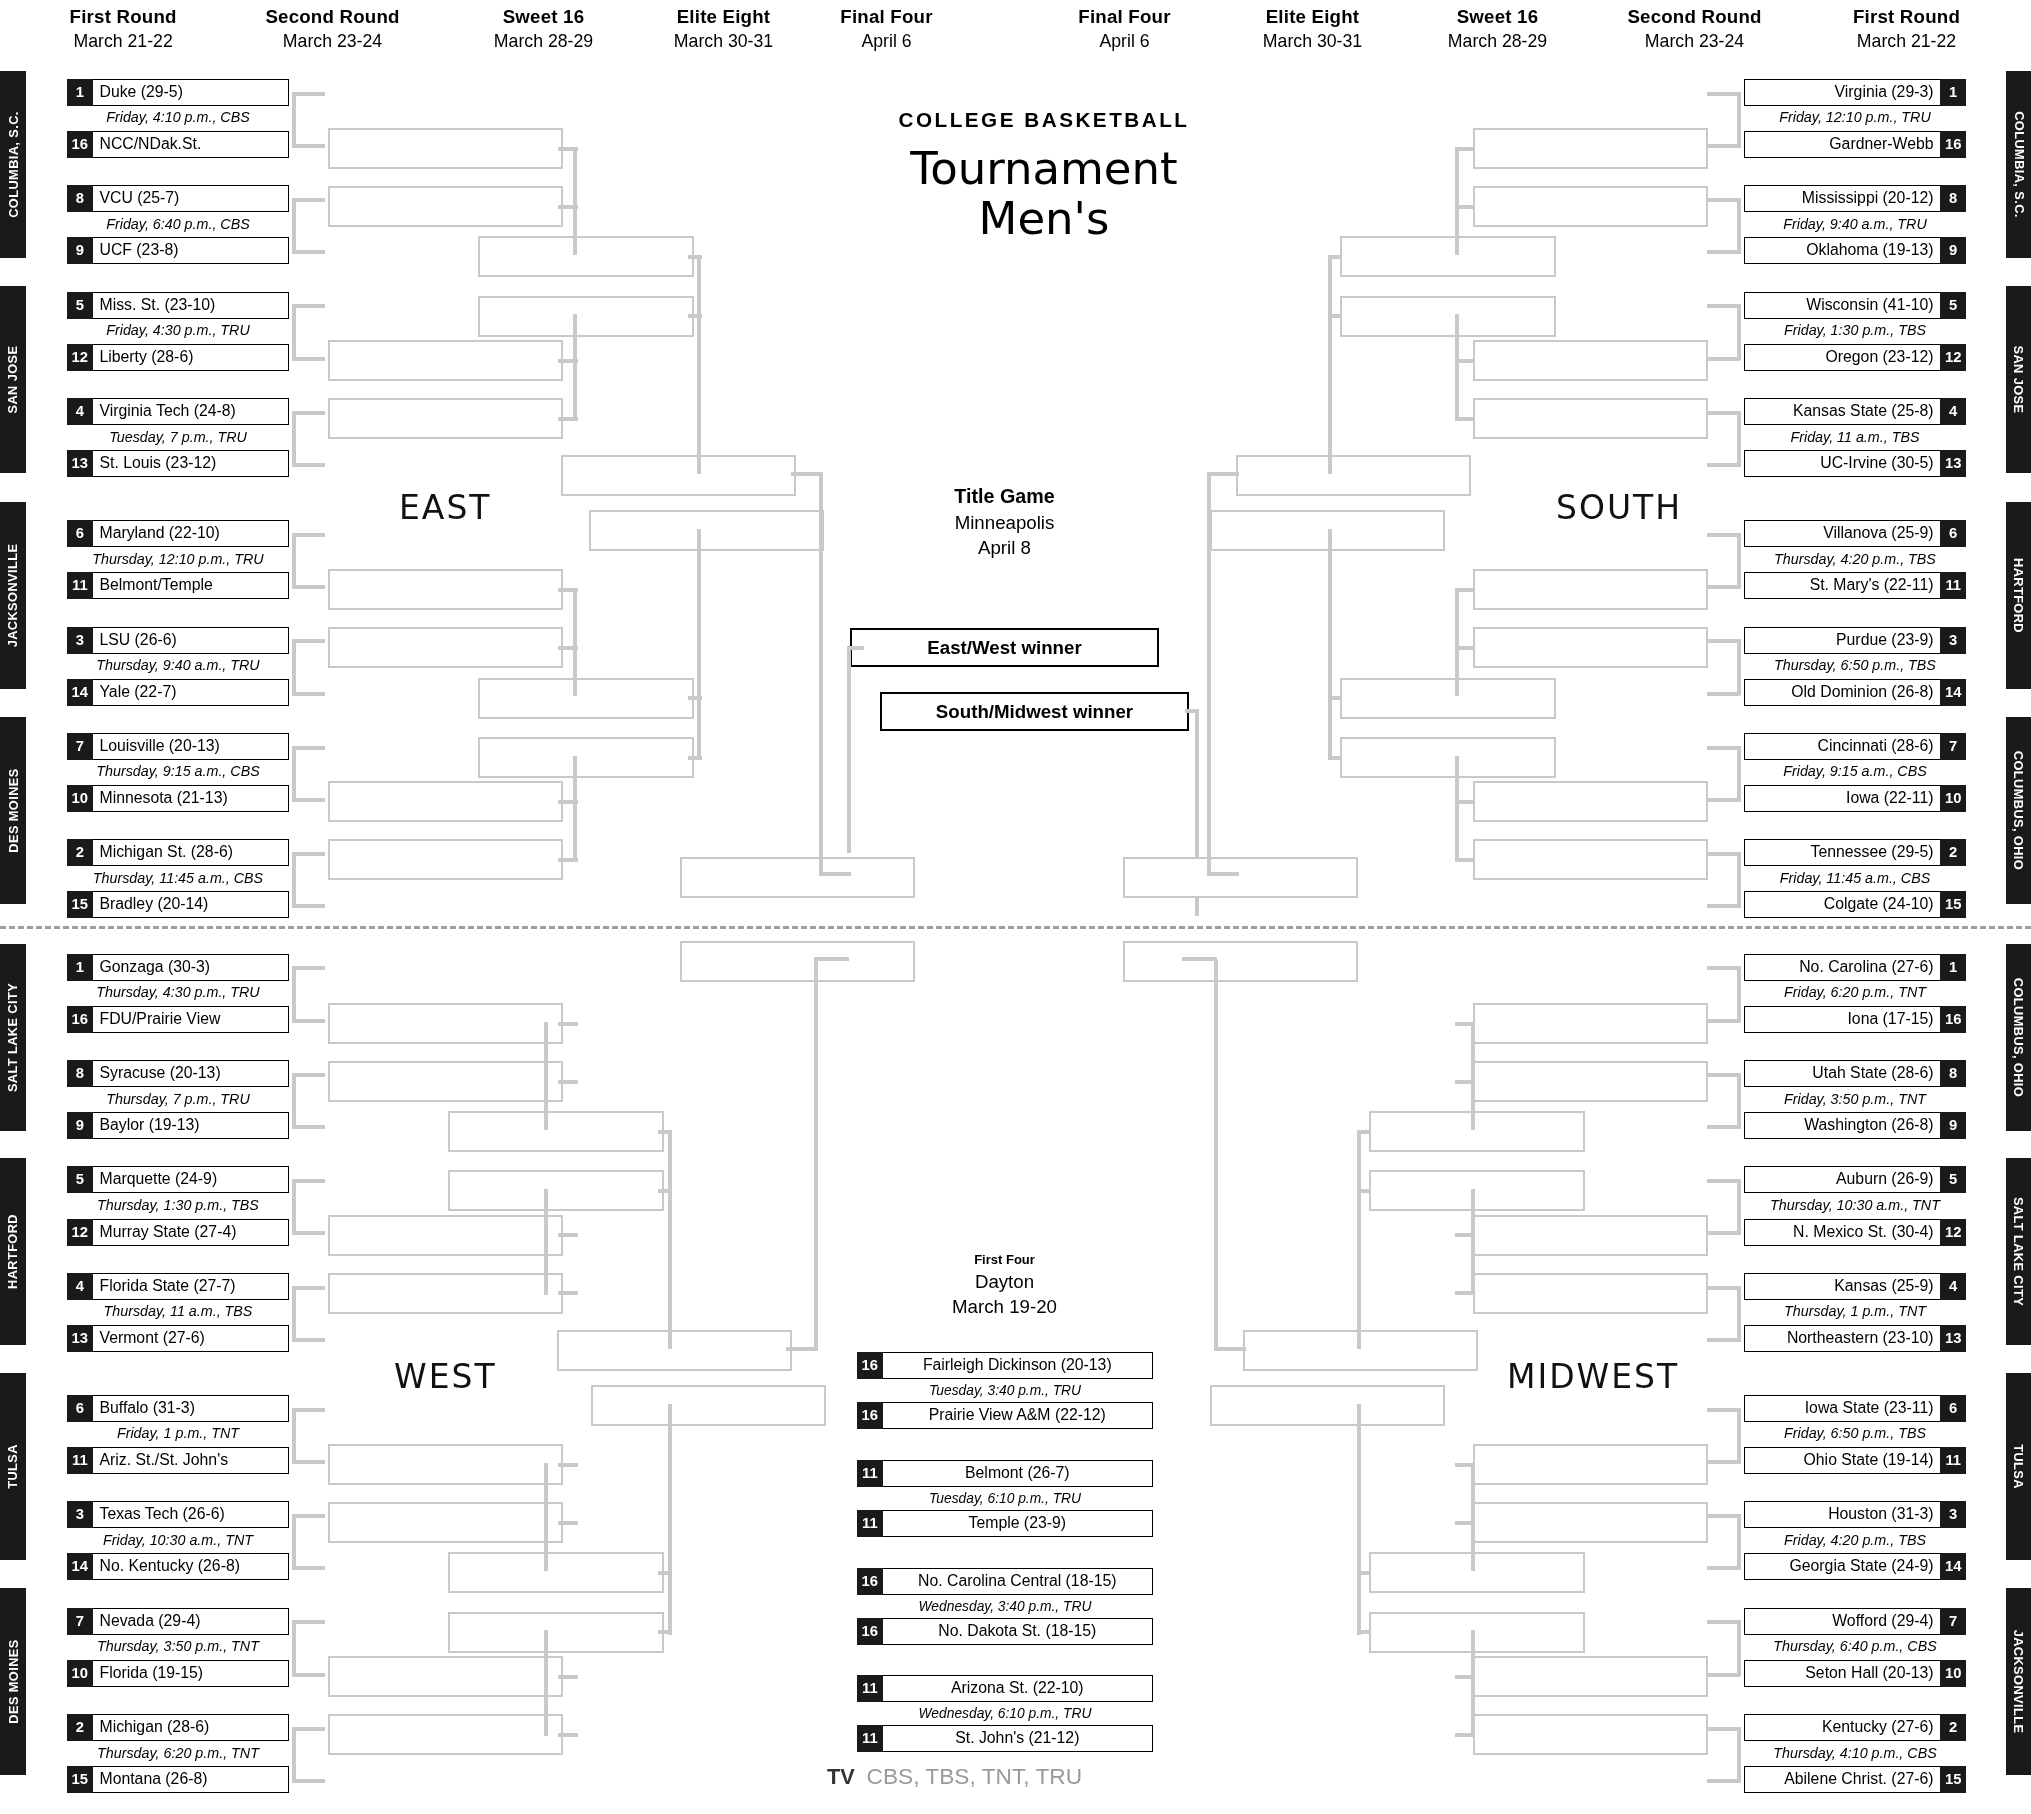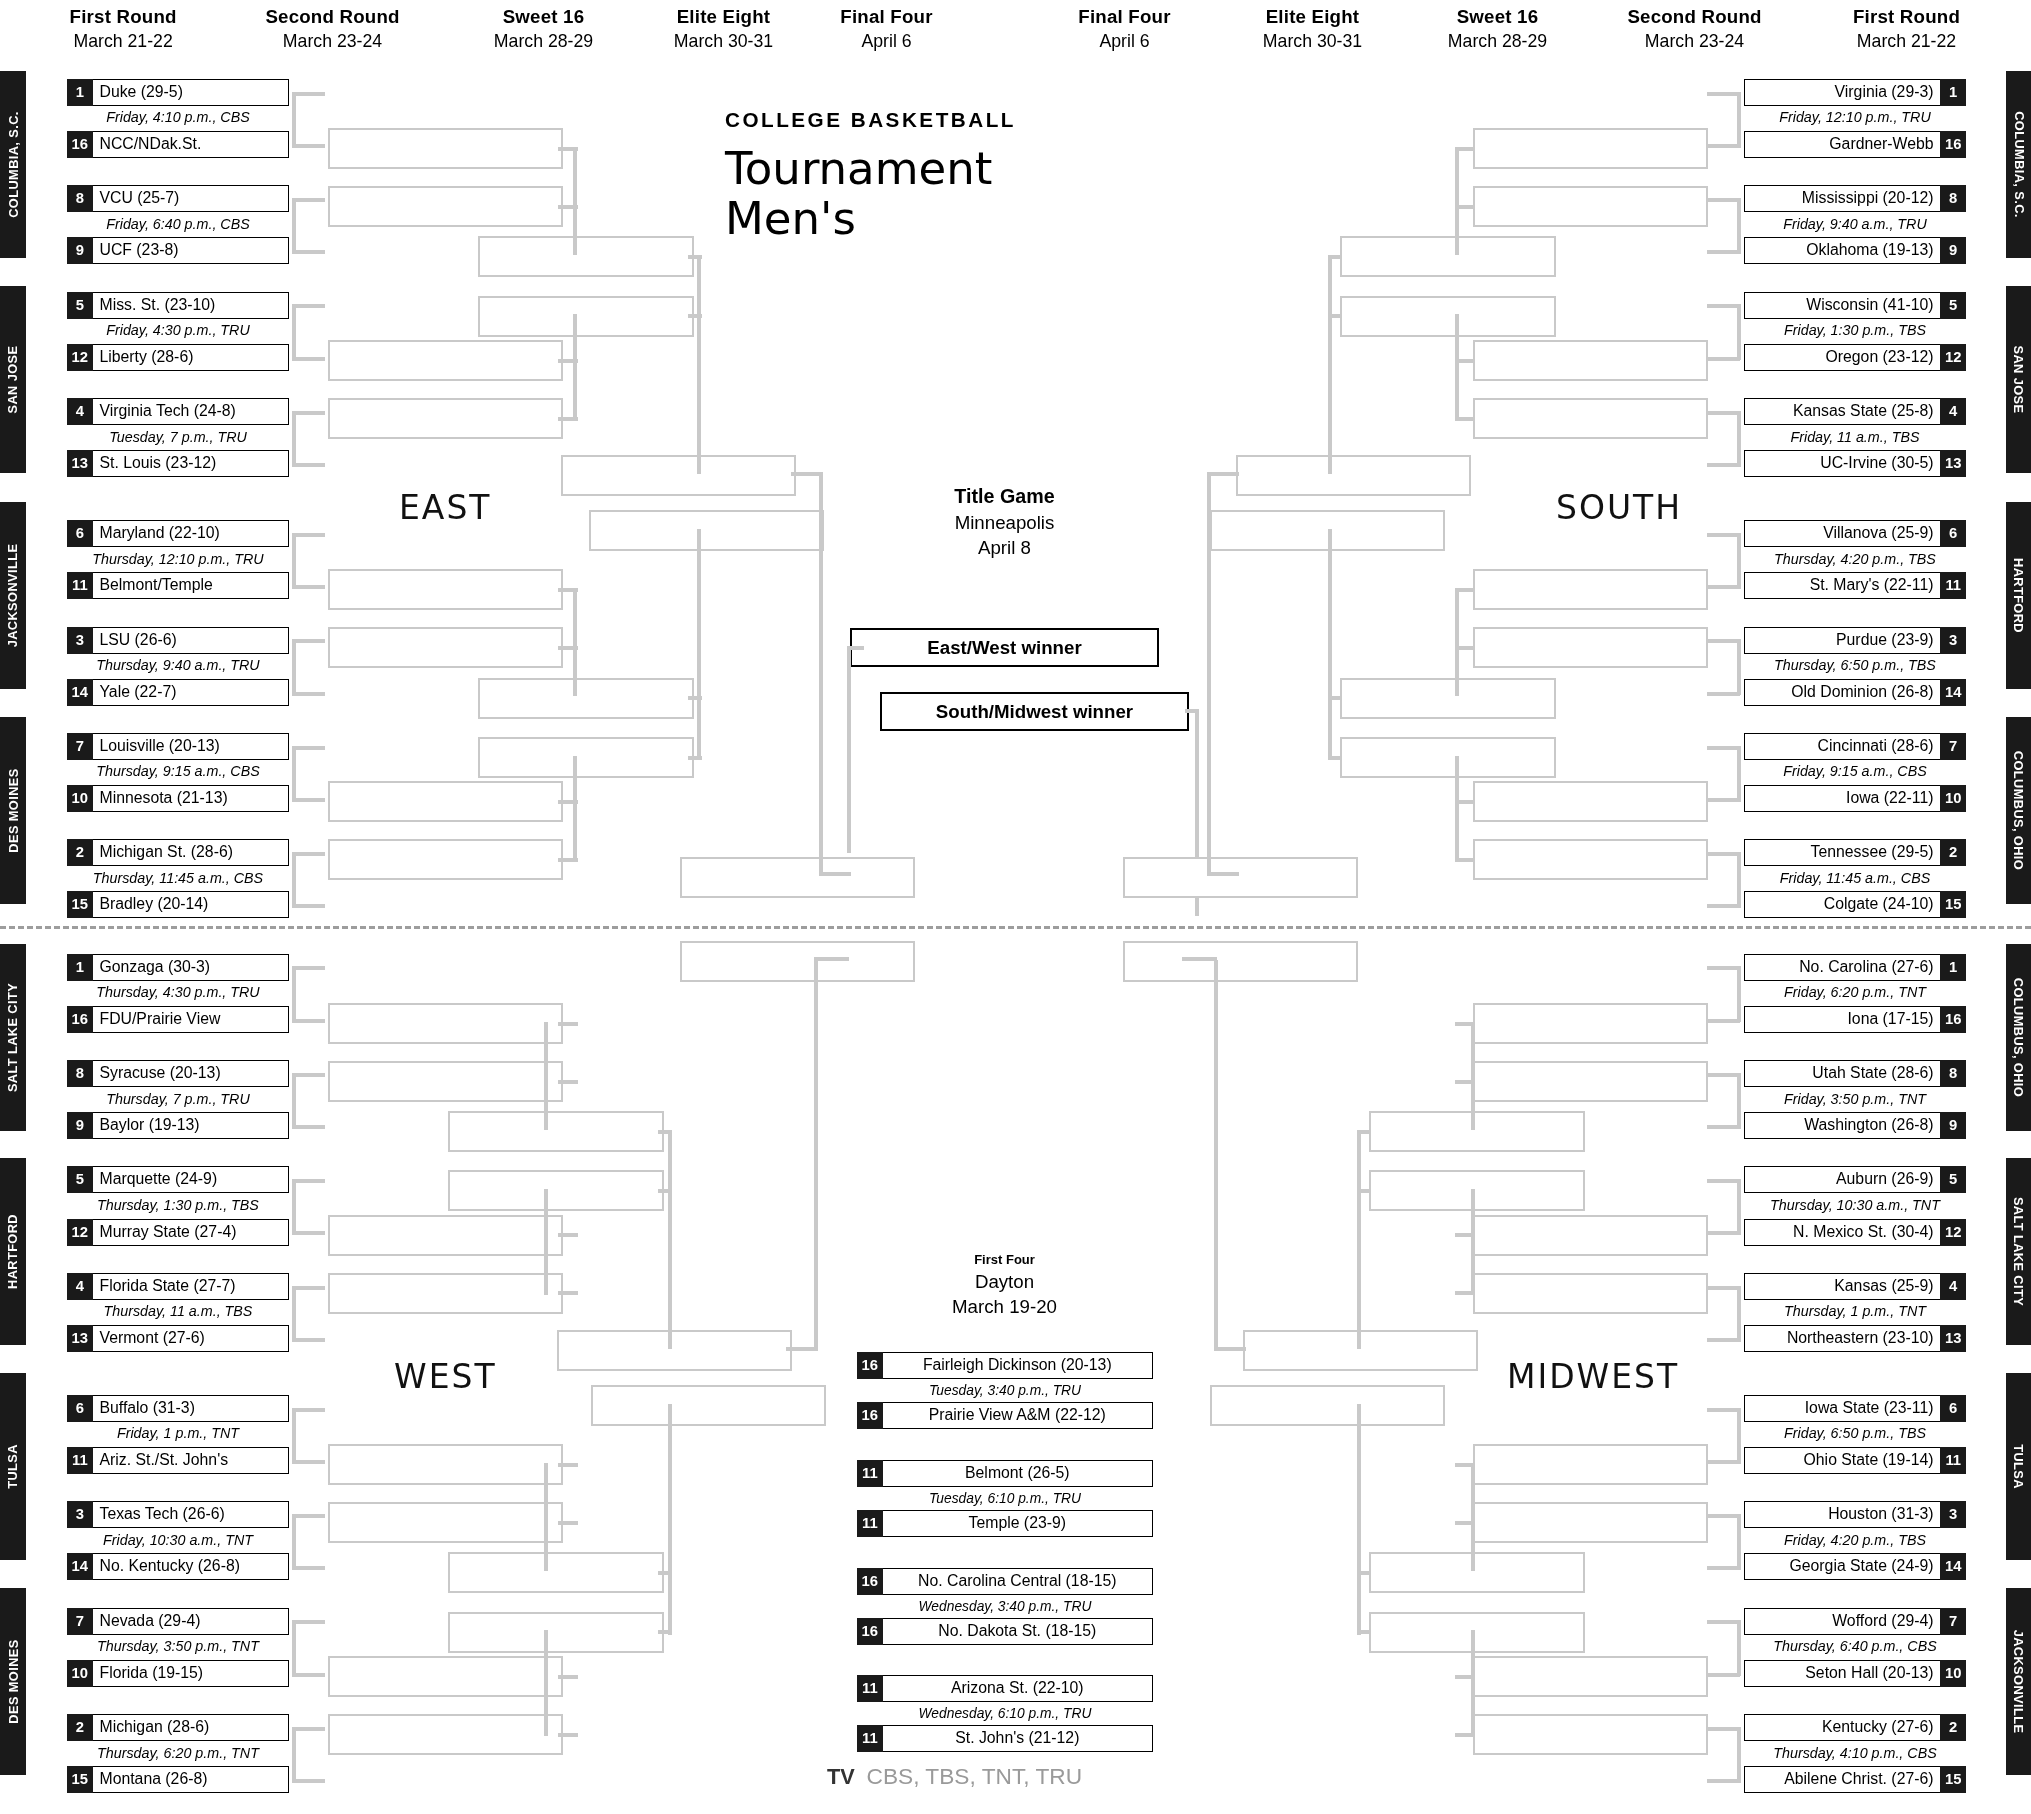--- a/index.html
+++ b/index.html
@@ -13,21 +13,21 @@
   }
   .stage{position:absolute;left:0;top:0;width:2031px;height:1815px;text-decoration:underline;}
 
   
   .round-headers{position:absolute;left:0;top:5.9px;width:2031px;height:55px;}
   .rh{position:absolute;text-align:center;width:197px;}
   .rh .r1{font-weight:bold;font-size:18.7px;letter-spacing:0.2px;}
   .rh .r2{font-size:17.7px;margin-top:3px;}
 
   
-  .title-block{position:absolute;left:725px;top:108px;width:512px;}
+  .title-block{position:absolute;left:788px;top:108px;width:512px;text-align:center;}
   .title-kicker{font-weight:bold;font-size:20.7px;letter-spacing:2.5px;}
   .title-main{font-family:"DejaVu Sans", sans-serif;font-size:45px;line-height:1.12;margin-top:11.8px;font-weight:500;}
 
   .titlegame{position:absolute;left:847px;top:483px;width:315px;text-align:center;font-size:18.7px;line-height:1.35;}
   .titlegame .tg-h{font-weight:bold;font-size:19.7px;}
 
   .finalbox{position:absolute;width:305px;height:35px;border:2px solid #000;background:#fff;
             display:flex;align-items:center;justify-content:center;font-weight:bold;font-size:18.7px;}
 
   
@@ -156,21 +156,21 @@
       </div>
     <div class="ff-info">Tuesday, 3:40 p.m., TRU</div>
     <div class="ff-row">
       <div class="ff-seed">16</div>
       <div class="ff-name">Prairie View A&amp;M (22-12)</div>
       </div>
   </div>
   <div class="ff-game" style="left:857px;top:1460px;">
     <div class="ff-row">
       <div class="ff-seed">11</div>
-      <div class="ff-name">Belmont (26-5)</div>
+      <div class="ff-name">Belmont (26-7)</div>
       </div>
     <div class="ff-info">Tuesday, 6:10 p.m., TRU</div>
     <div class="ff-row">
       <div class="ff-seed">11</div>
       <div class="ff-name">Temple (23-9)</div>
       </div>
   </div>
   <div class="ff-game" style="left:857px;top:1568px;">
     <div class="ff-row">
       <div class="ff-seed">16</div>

